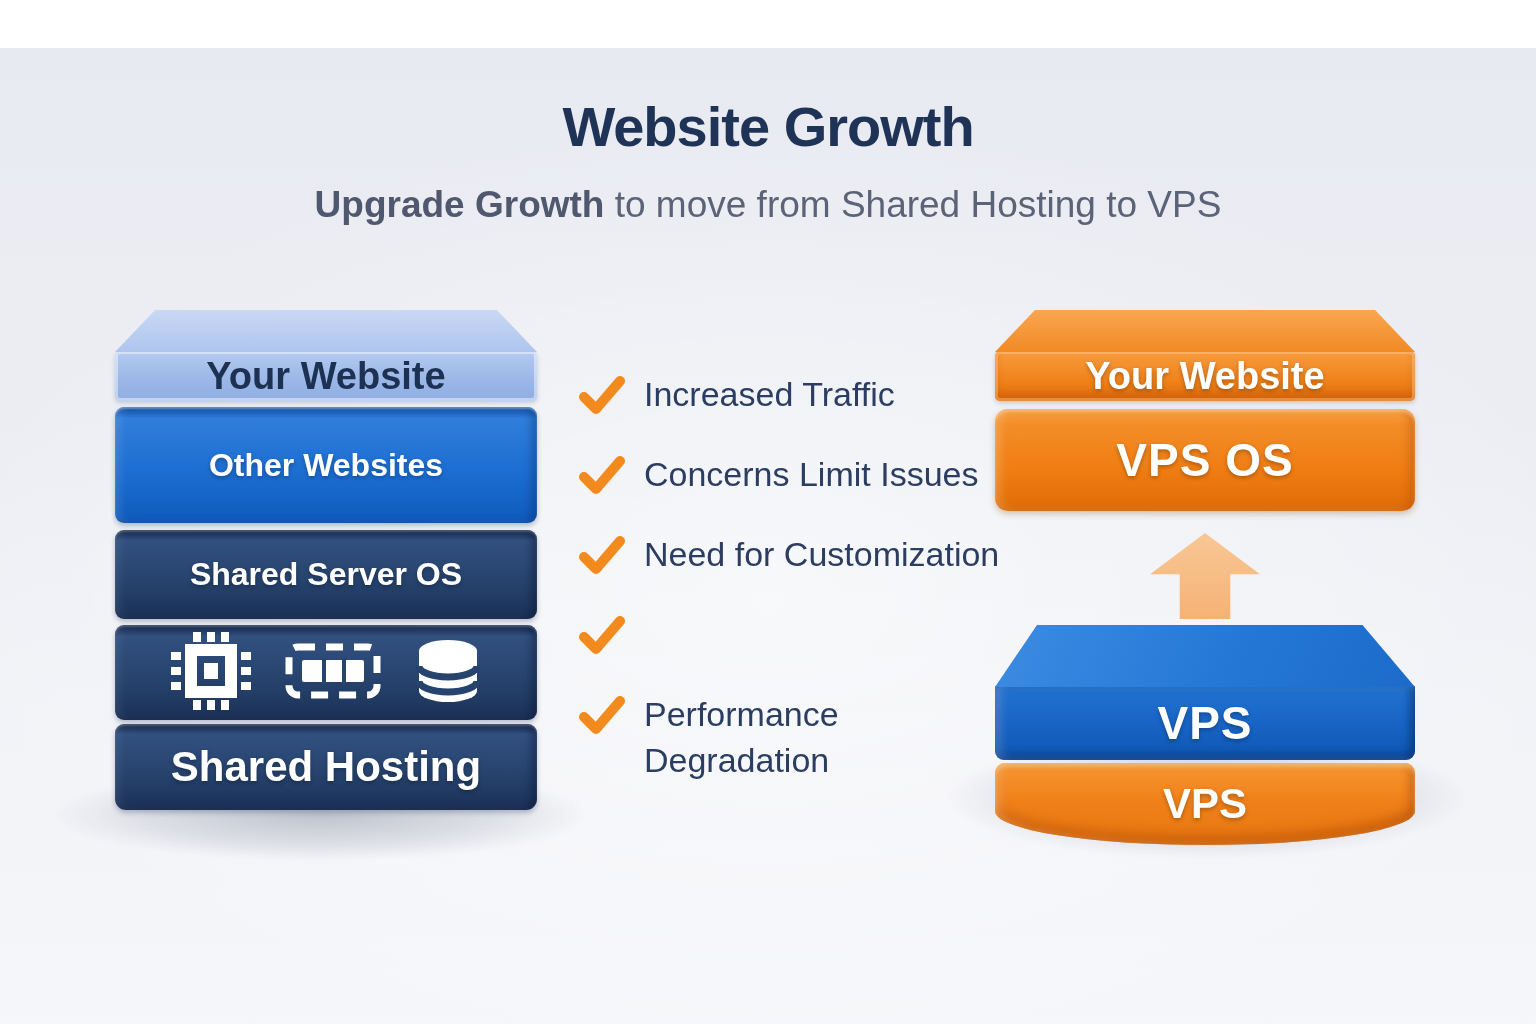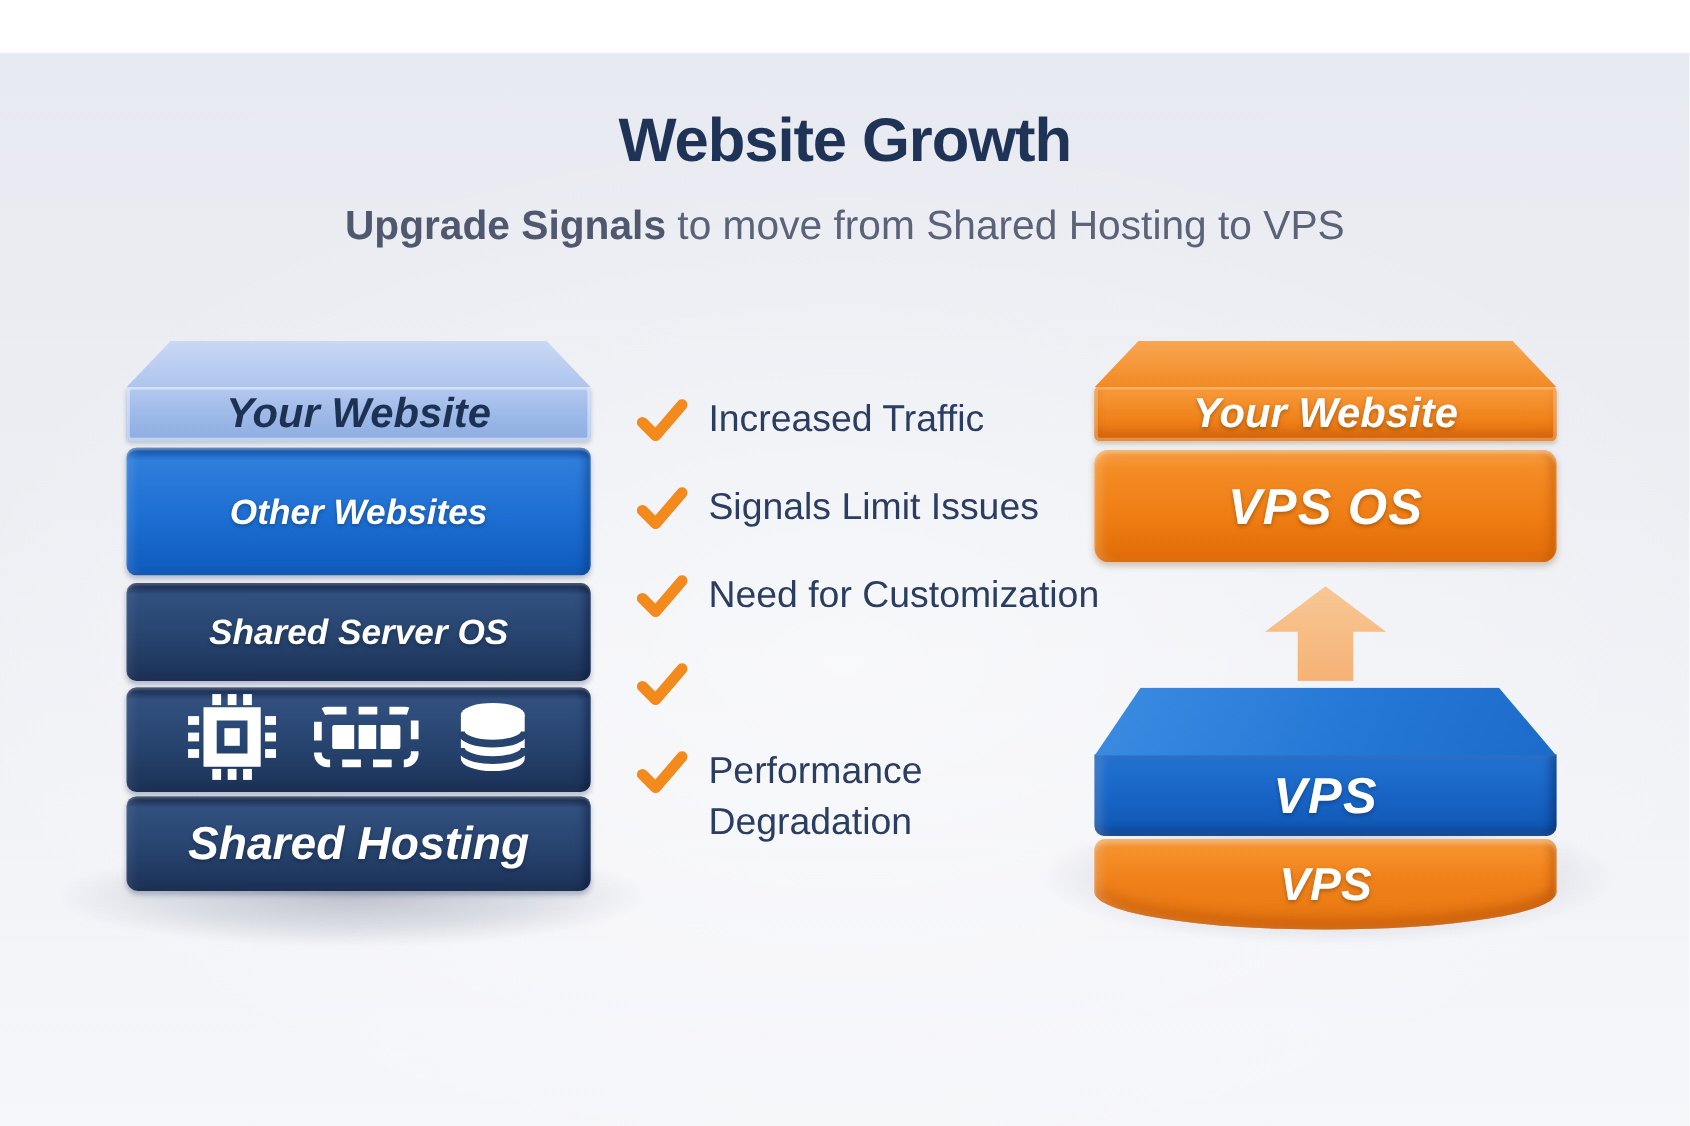--- a/index.html
+++ b/index.html
@@ -48,21 +48,21 @@
   .slab .front{
     height:50px; border-radius:5px;
     display:flex; align-items:center; justify-content:center;
   }
 
   .bar{
     position:relative; border-radius:9px;
     display:flex; align-items:center; justify-content:center;
   }
 
-  .label{ font-weight:bold; white-space:nowrap;font-style:italic; }
+  .label{ font-weight:bold; white-space:nowrap; }
   .label-dark{ color:#1d3153; }
   .label-light{ color:#ffffff; text-shadow:0 2px 4px rgba(0,0,0,.28); }
 
   
   .lite-top{ background:linear-gradient(180deg,#c9d8f4 0%, #aec5ee 100%); border-radius:6px 6px 0 0; }
   .lite-front{
     background:linear-gradient(180deg,#b5caf0 0%, #9cb8e8 55%, #8fade2 100%);
     box-shadow:inset 0 0 0 3px rgba(255,255,255,.45), 0 2px 4px rgba(60,80,120,.25);
     margin-top:-1px;
   }
@@ -76,21 +76,21 @@
     box-shadow:inset 0 2px 2px rgba(255,255,255,.22), inset -5px 0 8px rgba(0,10,40,.4), inset 5px 0 8px rgba(255,255,255,.08), 0 3px 5px rgba(40,60,100,.3);
   }
   .navy-a{ height:89px; margin-top:7px; }
   .navy-b{ height:95px; margin-top:6px; }
   .navy-c{ height:86px; margin-top:4px; border-radius:9px 9px 11px 11px; }
 
   .icon-row{ display:flex; align-items:center; justify-content:center; gap:34px; }
 
   
   .checklist{
-    position:absolute; left:578px; top:310px; width:460px; z-index:1;
+    position:absolute; left:578px; top:323px; width:460px; z-index:1;
     display:flex; flex-direction:column;
   }
   .check-item{ display:flex; align-items:flex-start; height:80px; }
   .check-item .check{ flex:0 0 auto; margin:0 18px 0 0; }
   .check-item .check-label{
     font-size:34px; color:#2b3d60; line-height:1.35; padding-top:1px;
   }
   .check-label.wrap{ max-width:250px; white-space:normal; }
 
   
@@ -133,21 +133,21 @@
   .fs40{ font-size:32px; }
   .fs42{ font-size:42px; }
   .fs46{ font-size:46px; letter-spacing:1px; }
 </style>
 </head>
 <body>
 
 <div class="canvas">
 
   <div class="title">Website Growth</div>
-  <div class="subtitle"><b>Upgrade Signals</b><span> to move from Shared Hosting to VPS</span></div>
+  <div class="subtitle"><b>Upgrade Growth</b><span> to move from Shared Hosting to VPS</span></div>
 
   <div class="shadow shadow-left"></div>
   <div class="shadow shadow-right"></div>
 
   <div class="stack stack-left">
 
     <div class="slab">
       <div class="top lite-top"></div>
       <div class="front lite-front">
         <span class="label label-dark fs38">Your Website</span>
@@ -218,21 +218,21 @@
       </span>
       <span class="check-label">Increased Traffic</span>
     </div>
 
     <div class="check-item">
       <span class="check">
         <svg width="48" height="48" viewBox="0 0 48 48">
             <path d="M6 26 L18 38 L42 10" fill="none" stroke="#F28A1D" stroke-width="10" stroke-linecap="round" stroke-linejoin="round"></path>
           </svg>
       </span>
-      <span class="check-label">Signals Limit Issues</span>
+      <span class="check-label">Concerns Limit Issues</span>
     </div>
 
     <div class="check-item">
       <span class="check">
         <svg width="48" height="48" viewBox="0 0 48 48">
             <path d="M6 26 L18 38 L42 10" fill="none" stroke="#F28A1D" stroke-width="10" stroke-linecap="round" stroke-linejoin="round"></path>
           </svg>
       </span>
       <span class="check-label">Need for Customization</span>
     </div>

